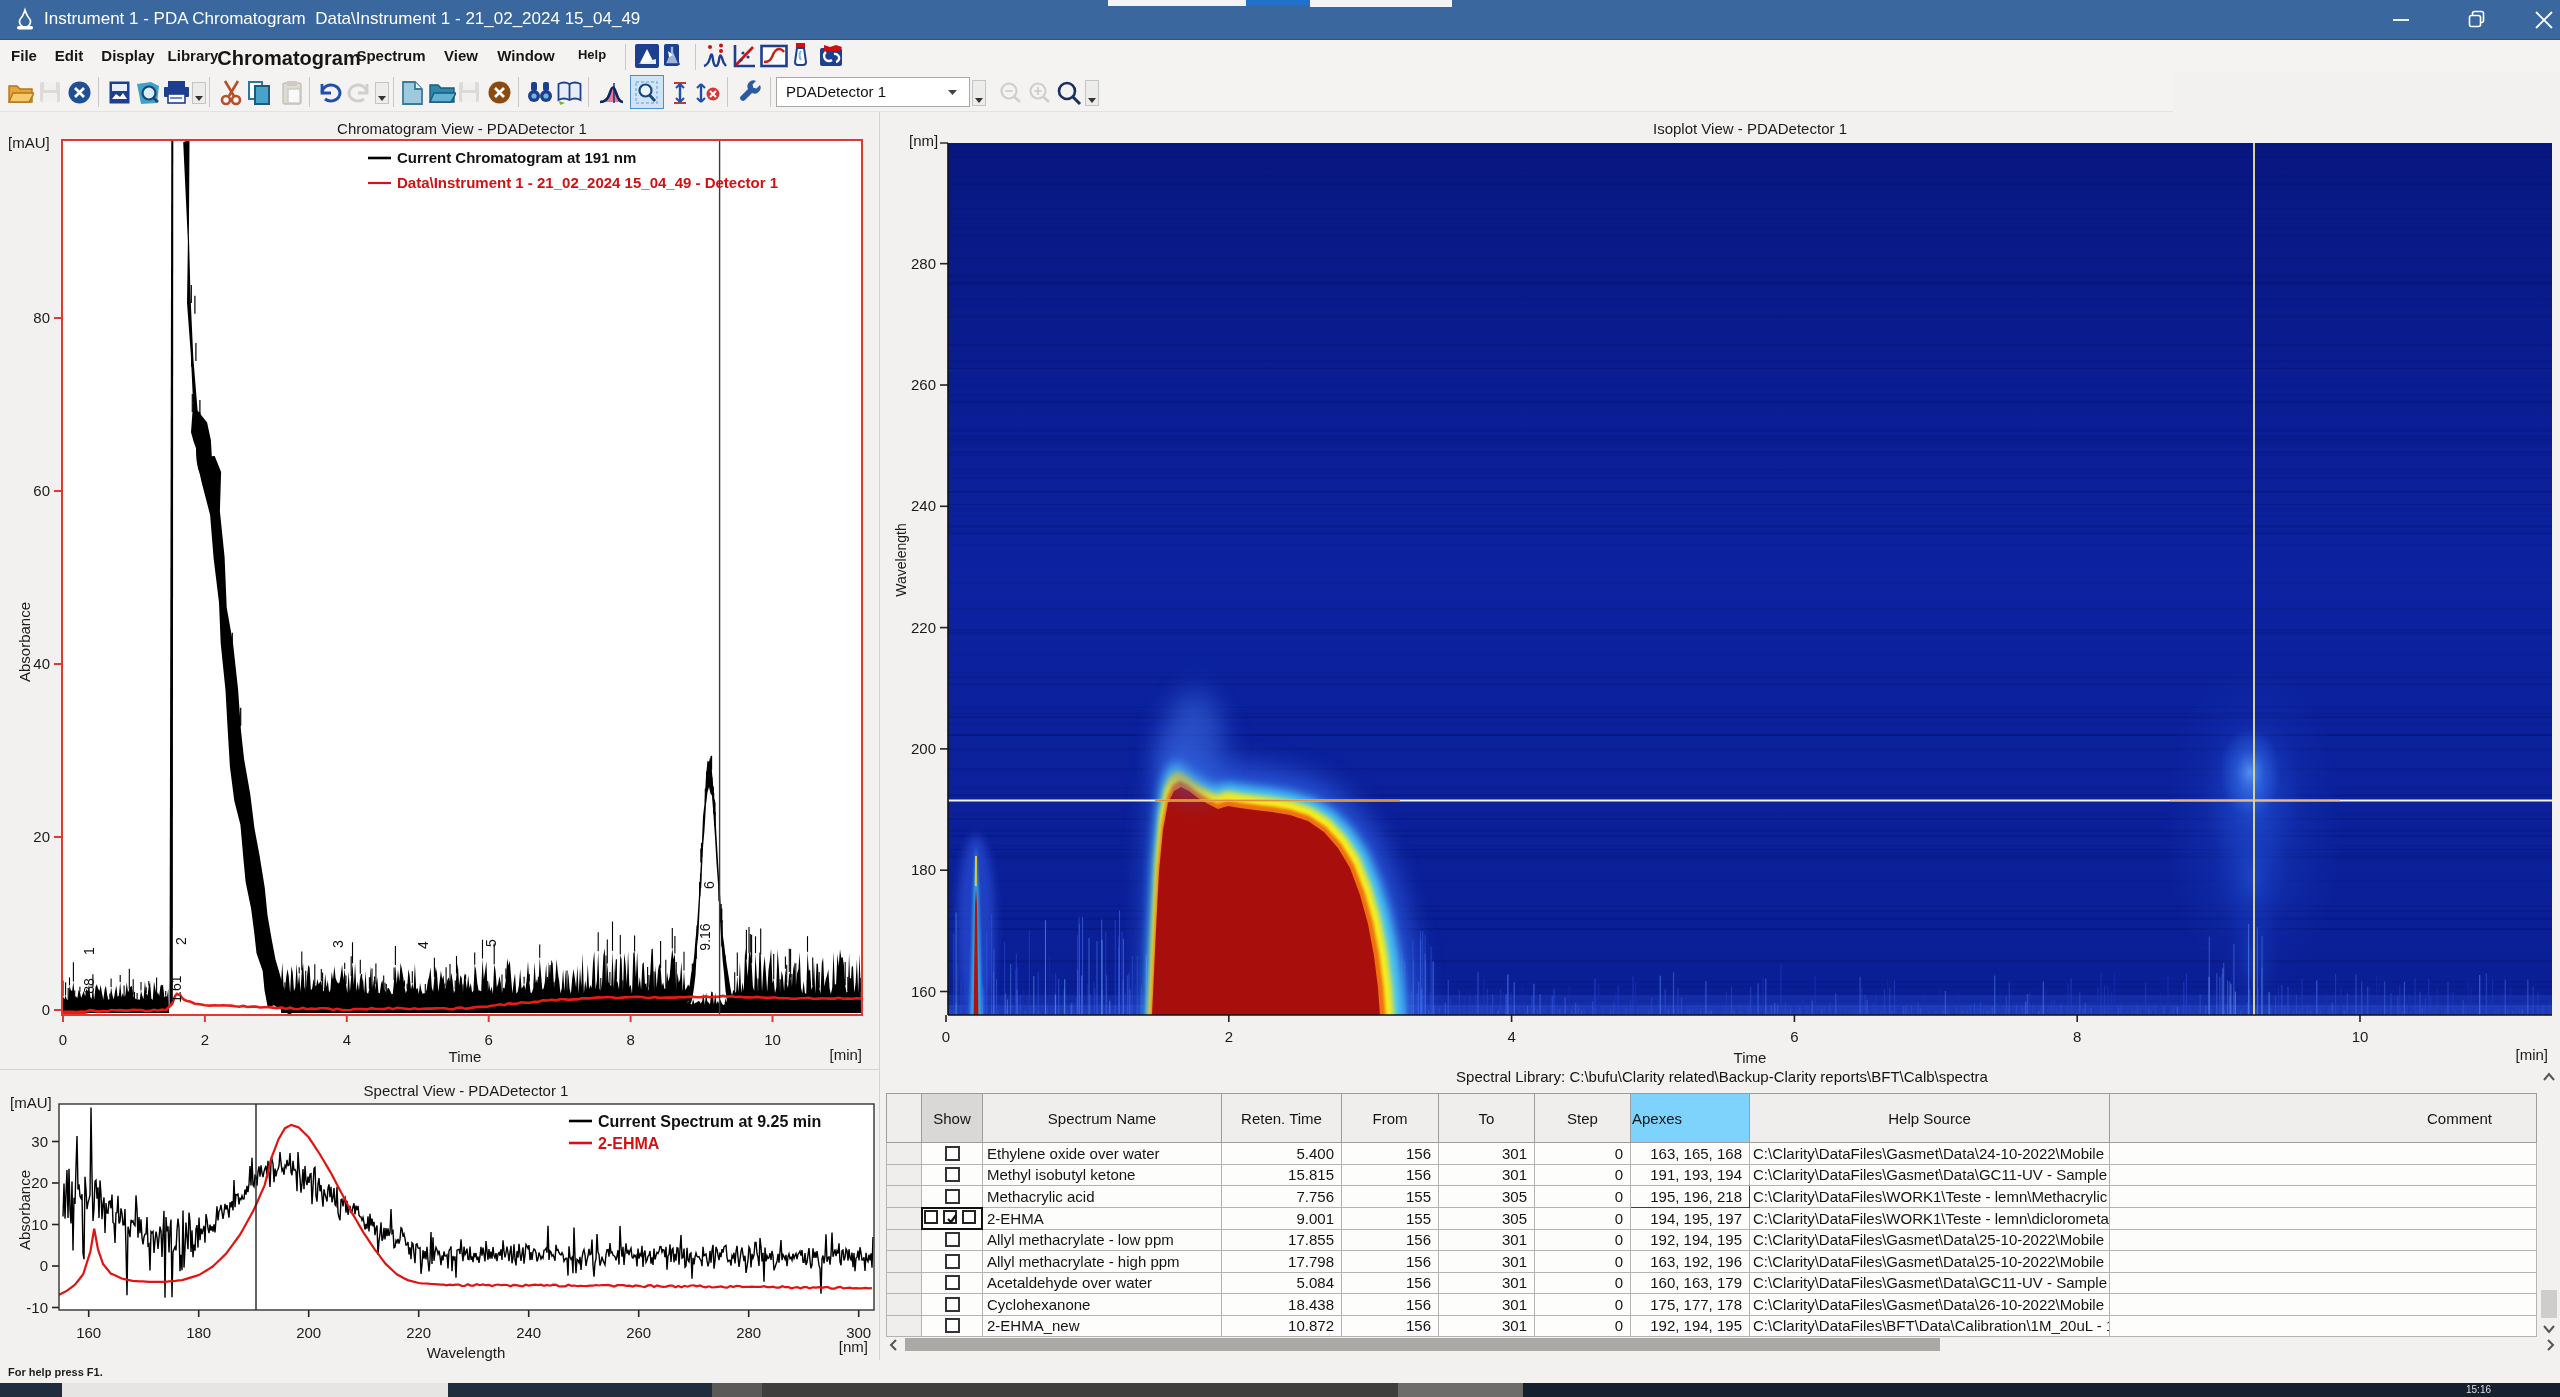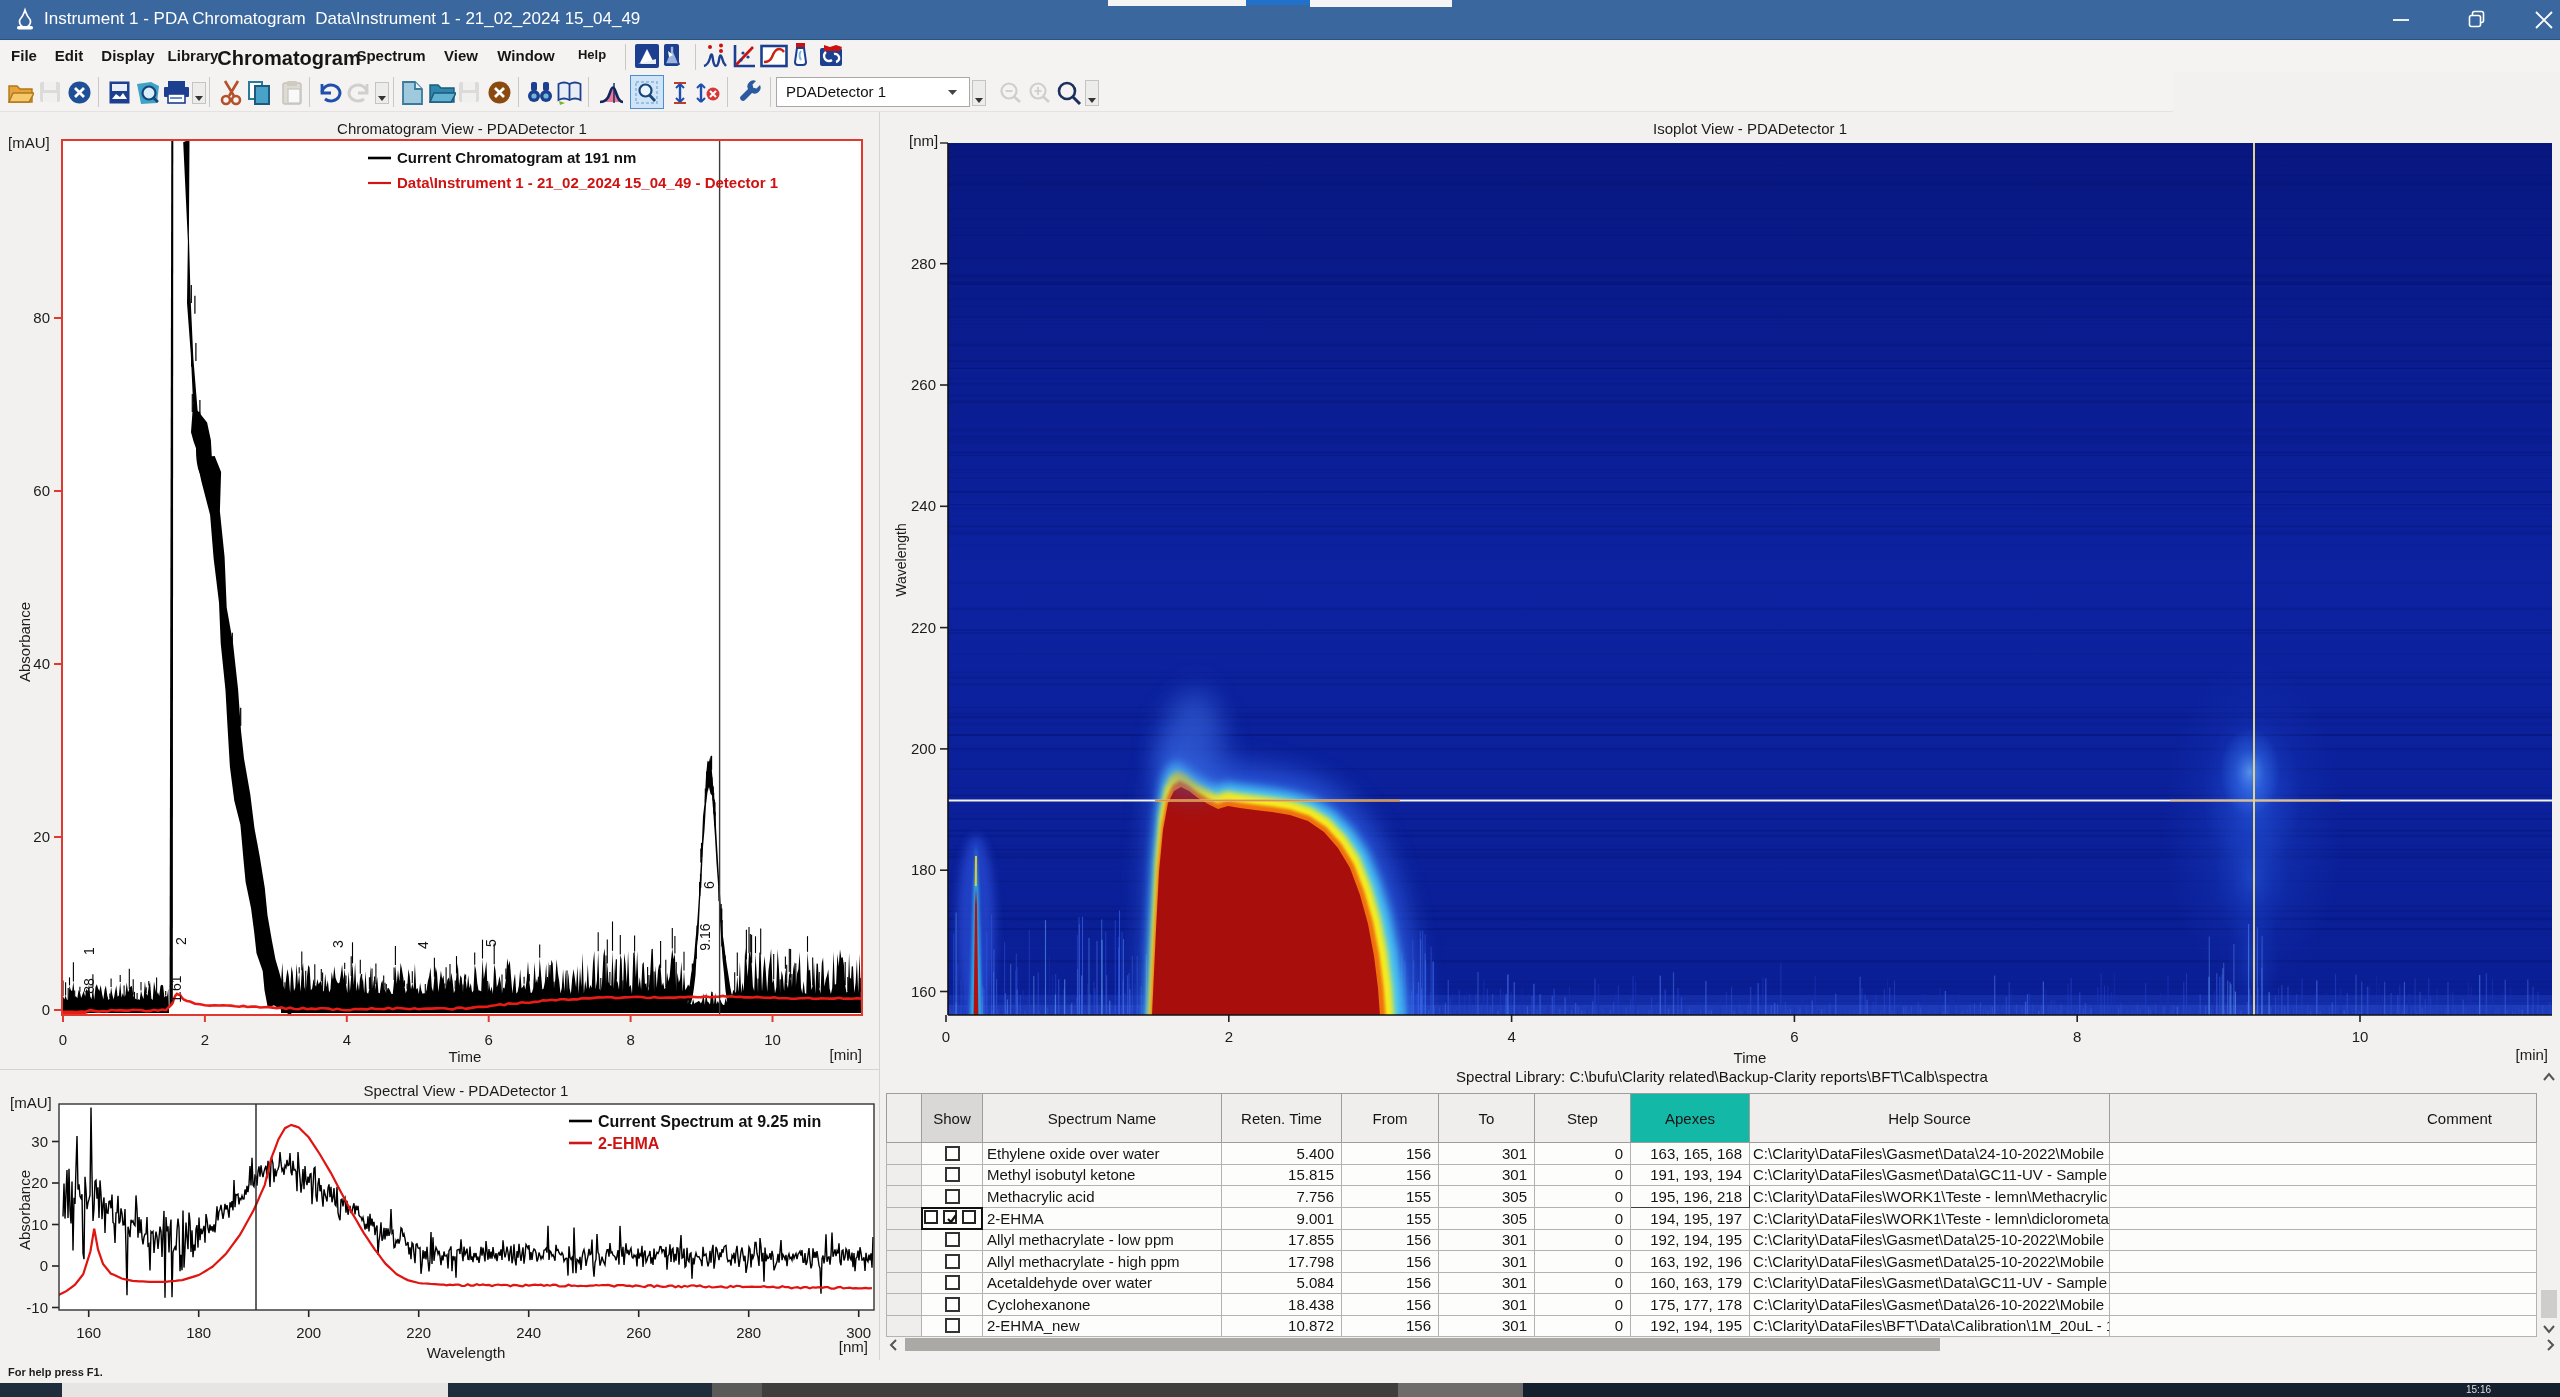--- a/index.html
+++ b/index.html
@@ -1446,21 +1446,21 @@
     </colgroup>
     <tbody>
       <tr style="height:49px">
         <td style="border:1px solid #9e9d9b;background:#efeeec;text-align:center;vertical-align:middle"></td>
         <td style="border:1px solid #9e9d9b;background:#d9d8d6;text-align:center;vertical-align:middle">Show</td>
         <td style="border:1px solid #9e9d9b;background:#efeeec;text-align:center;vertical-align:middle">Spectrum Name</td>
         <td style="border:1px solid #9e9d9b;background:#efeeec;text-align:center;vertical-align:middle">Reten. Time</td>
         <td style="border:1px solid #9e9d9b;background:#efeeec;text-align:center;vertical-align:middle">From</td>
         <td style="border:1px solid #9e9d9b;background:#efeeec;text-align:center;vertical-align:middle">To</td>
         <td style="border:1px solid #9e9d9b;background:#efeeec;text-align:center;vertical-align:middle">Step</td>
-        <td style="border:1px solid #9e9d9b;background:#14b8a6;text-align:center;vertical-align:middle">Apexes</td>
+        <td style="border:1px solid #9e9d9b;background:#7dd3fc;text-align:left;vertical-align:middle">Apexes</td>
         <td style="border:1px solid #9e9d9b;background:#efeeec;text-align:center;vertical-align:middle">Help Source</td>
         <td style="border:1px solid #9e9d9b;background:#efeeec;text-align:right;padding-right:44px;vertical-align:middle">Comment</td>
       </tr>
       <tr style="height:21.5px">
         <td style="border:1px solid #b4b3b1;background:#efeeec"></td>
         <td style="border:1px solid #b4b3b1;padding:0">
           <div style="width:15px;height:15px;border:2px solid #333;background:#fff;margin:0 auto"></div>
         </td>
         <td style="border:1px solid #b4b3b1;padding-left:4px;white-space:nowrap;overflow:hidden">Ethylene oxide over water</td>
         <td style="border:1px solid #b4b3b1;text-align:right;padding-right:7px">5.400</td>

